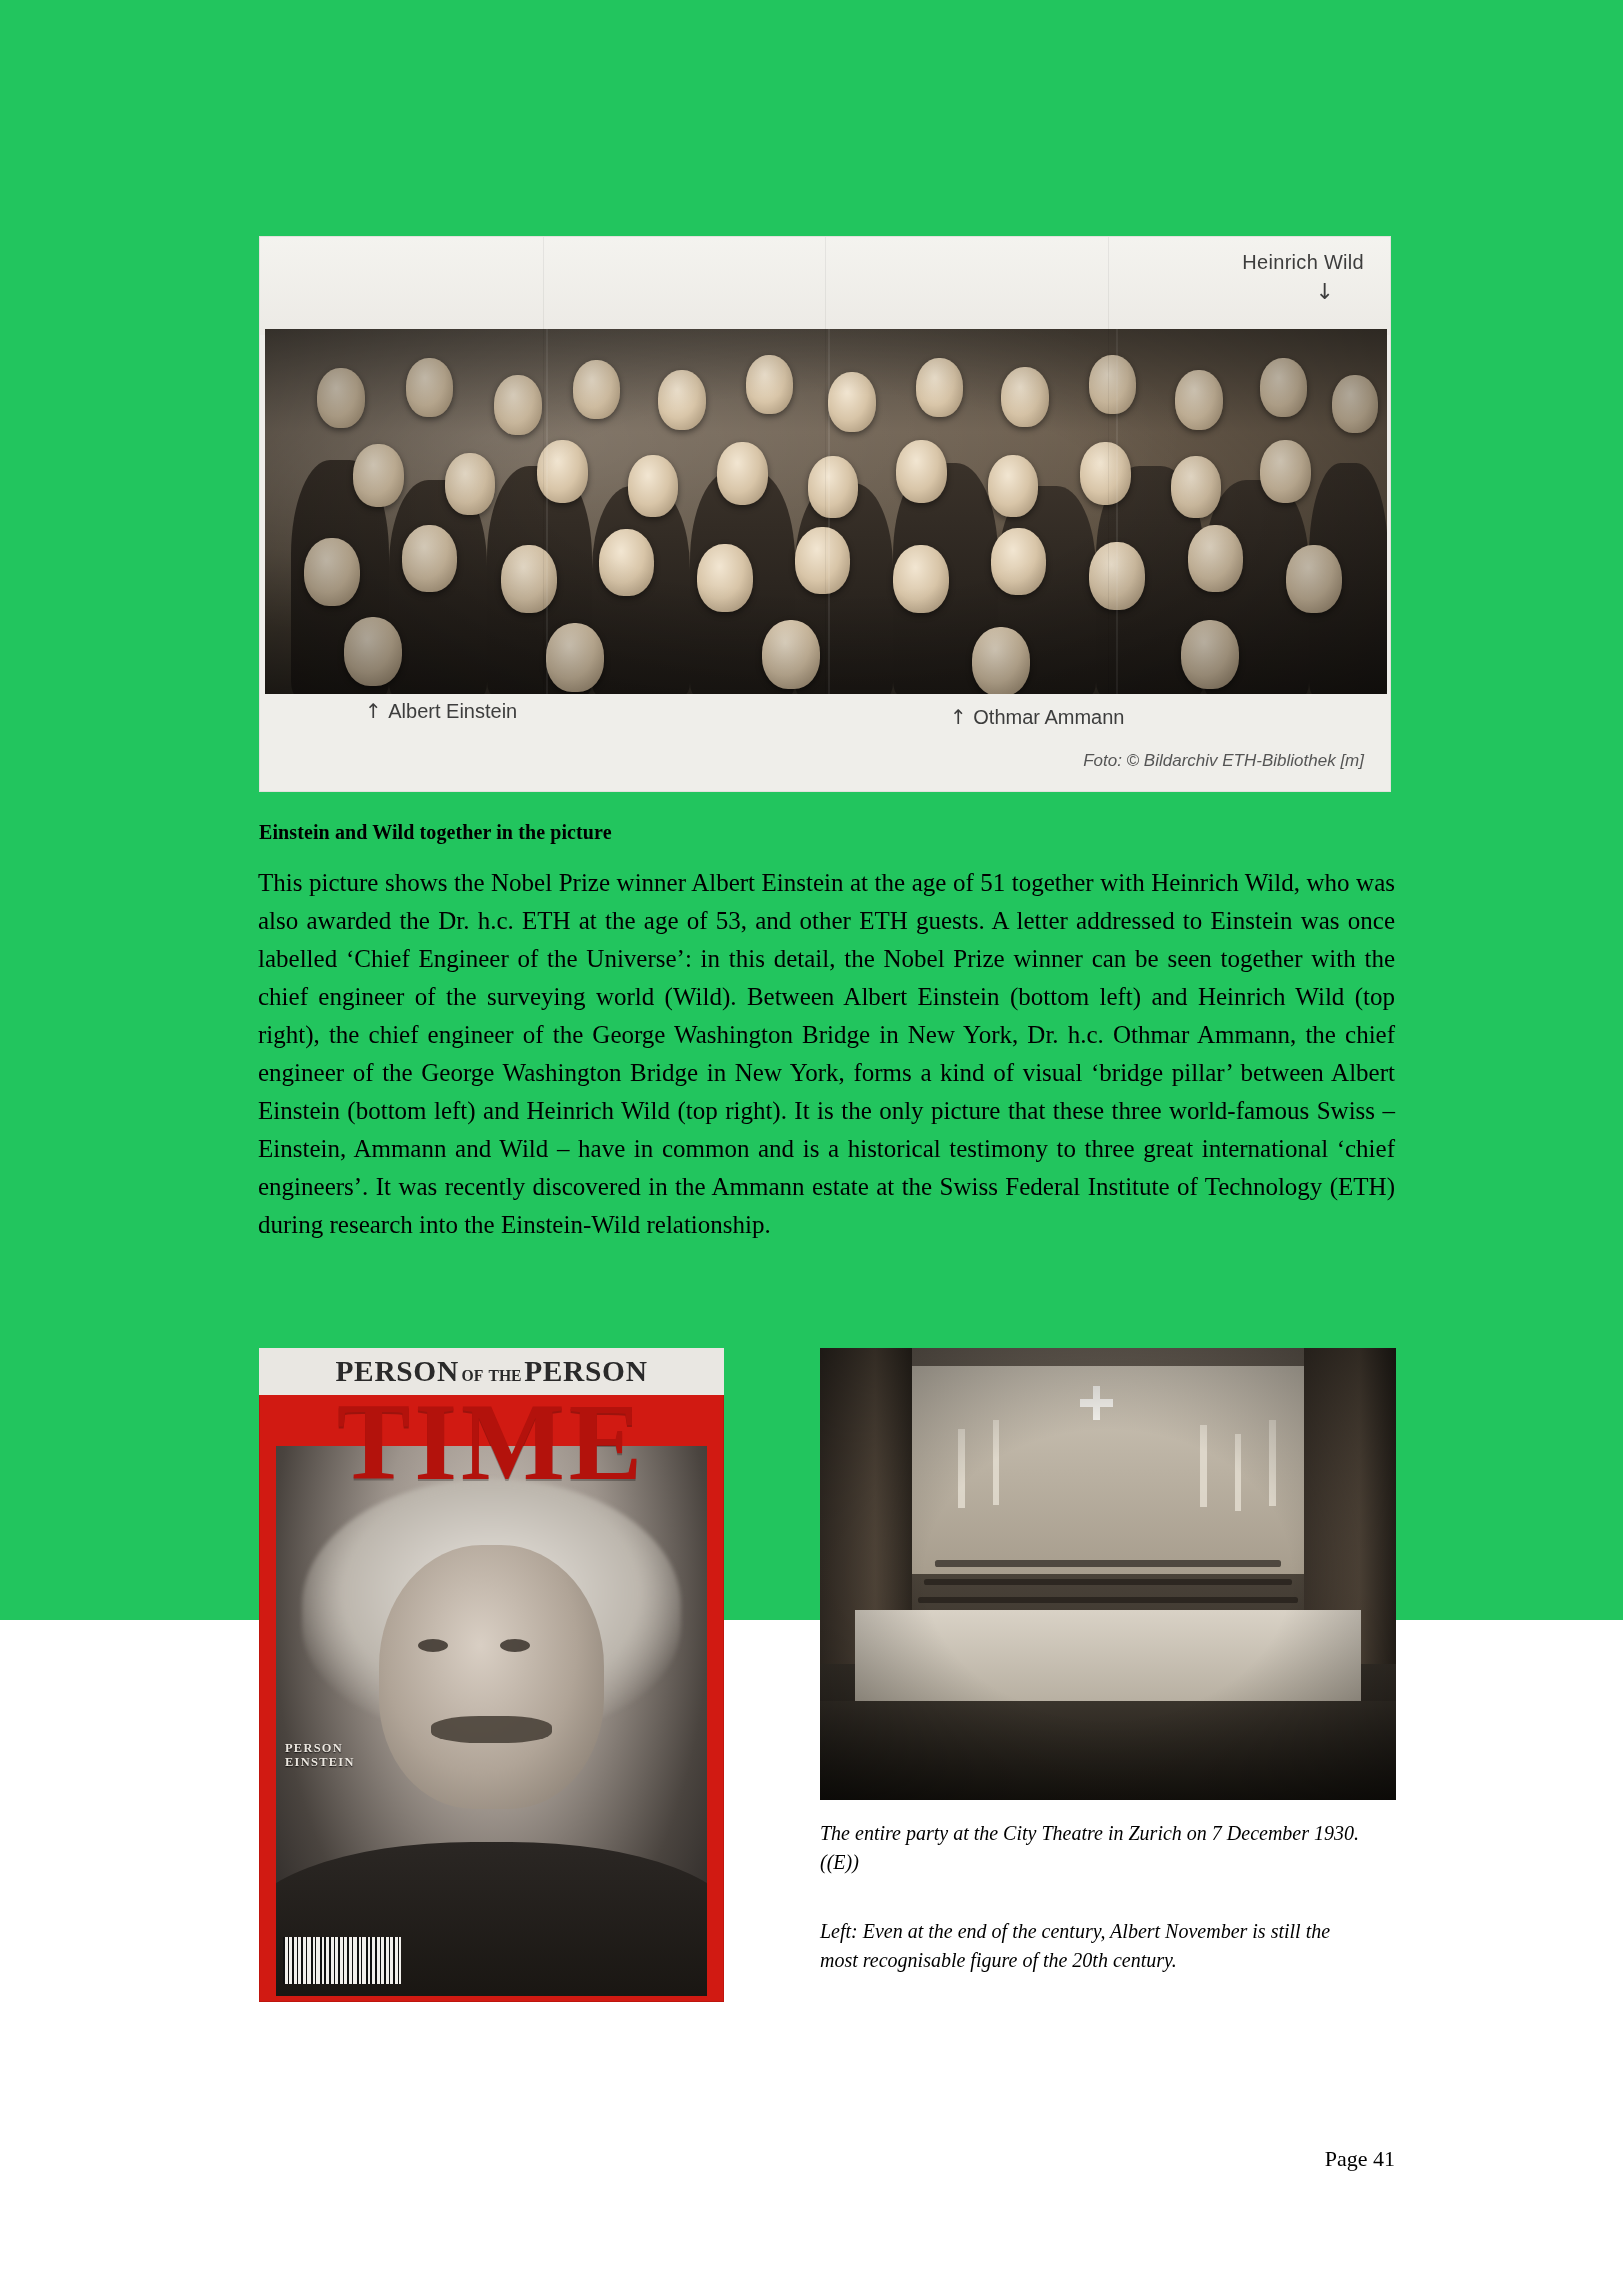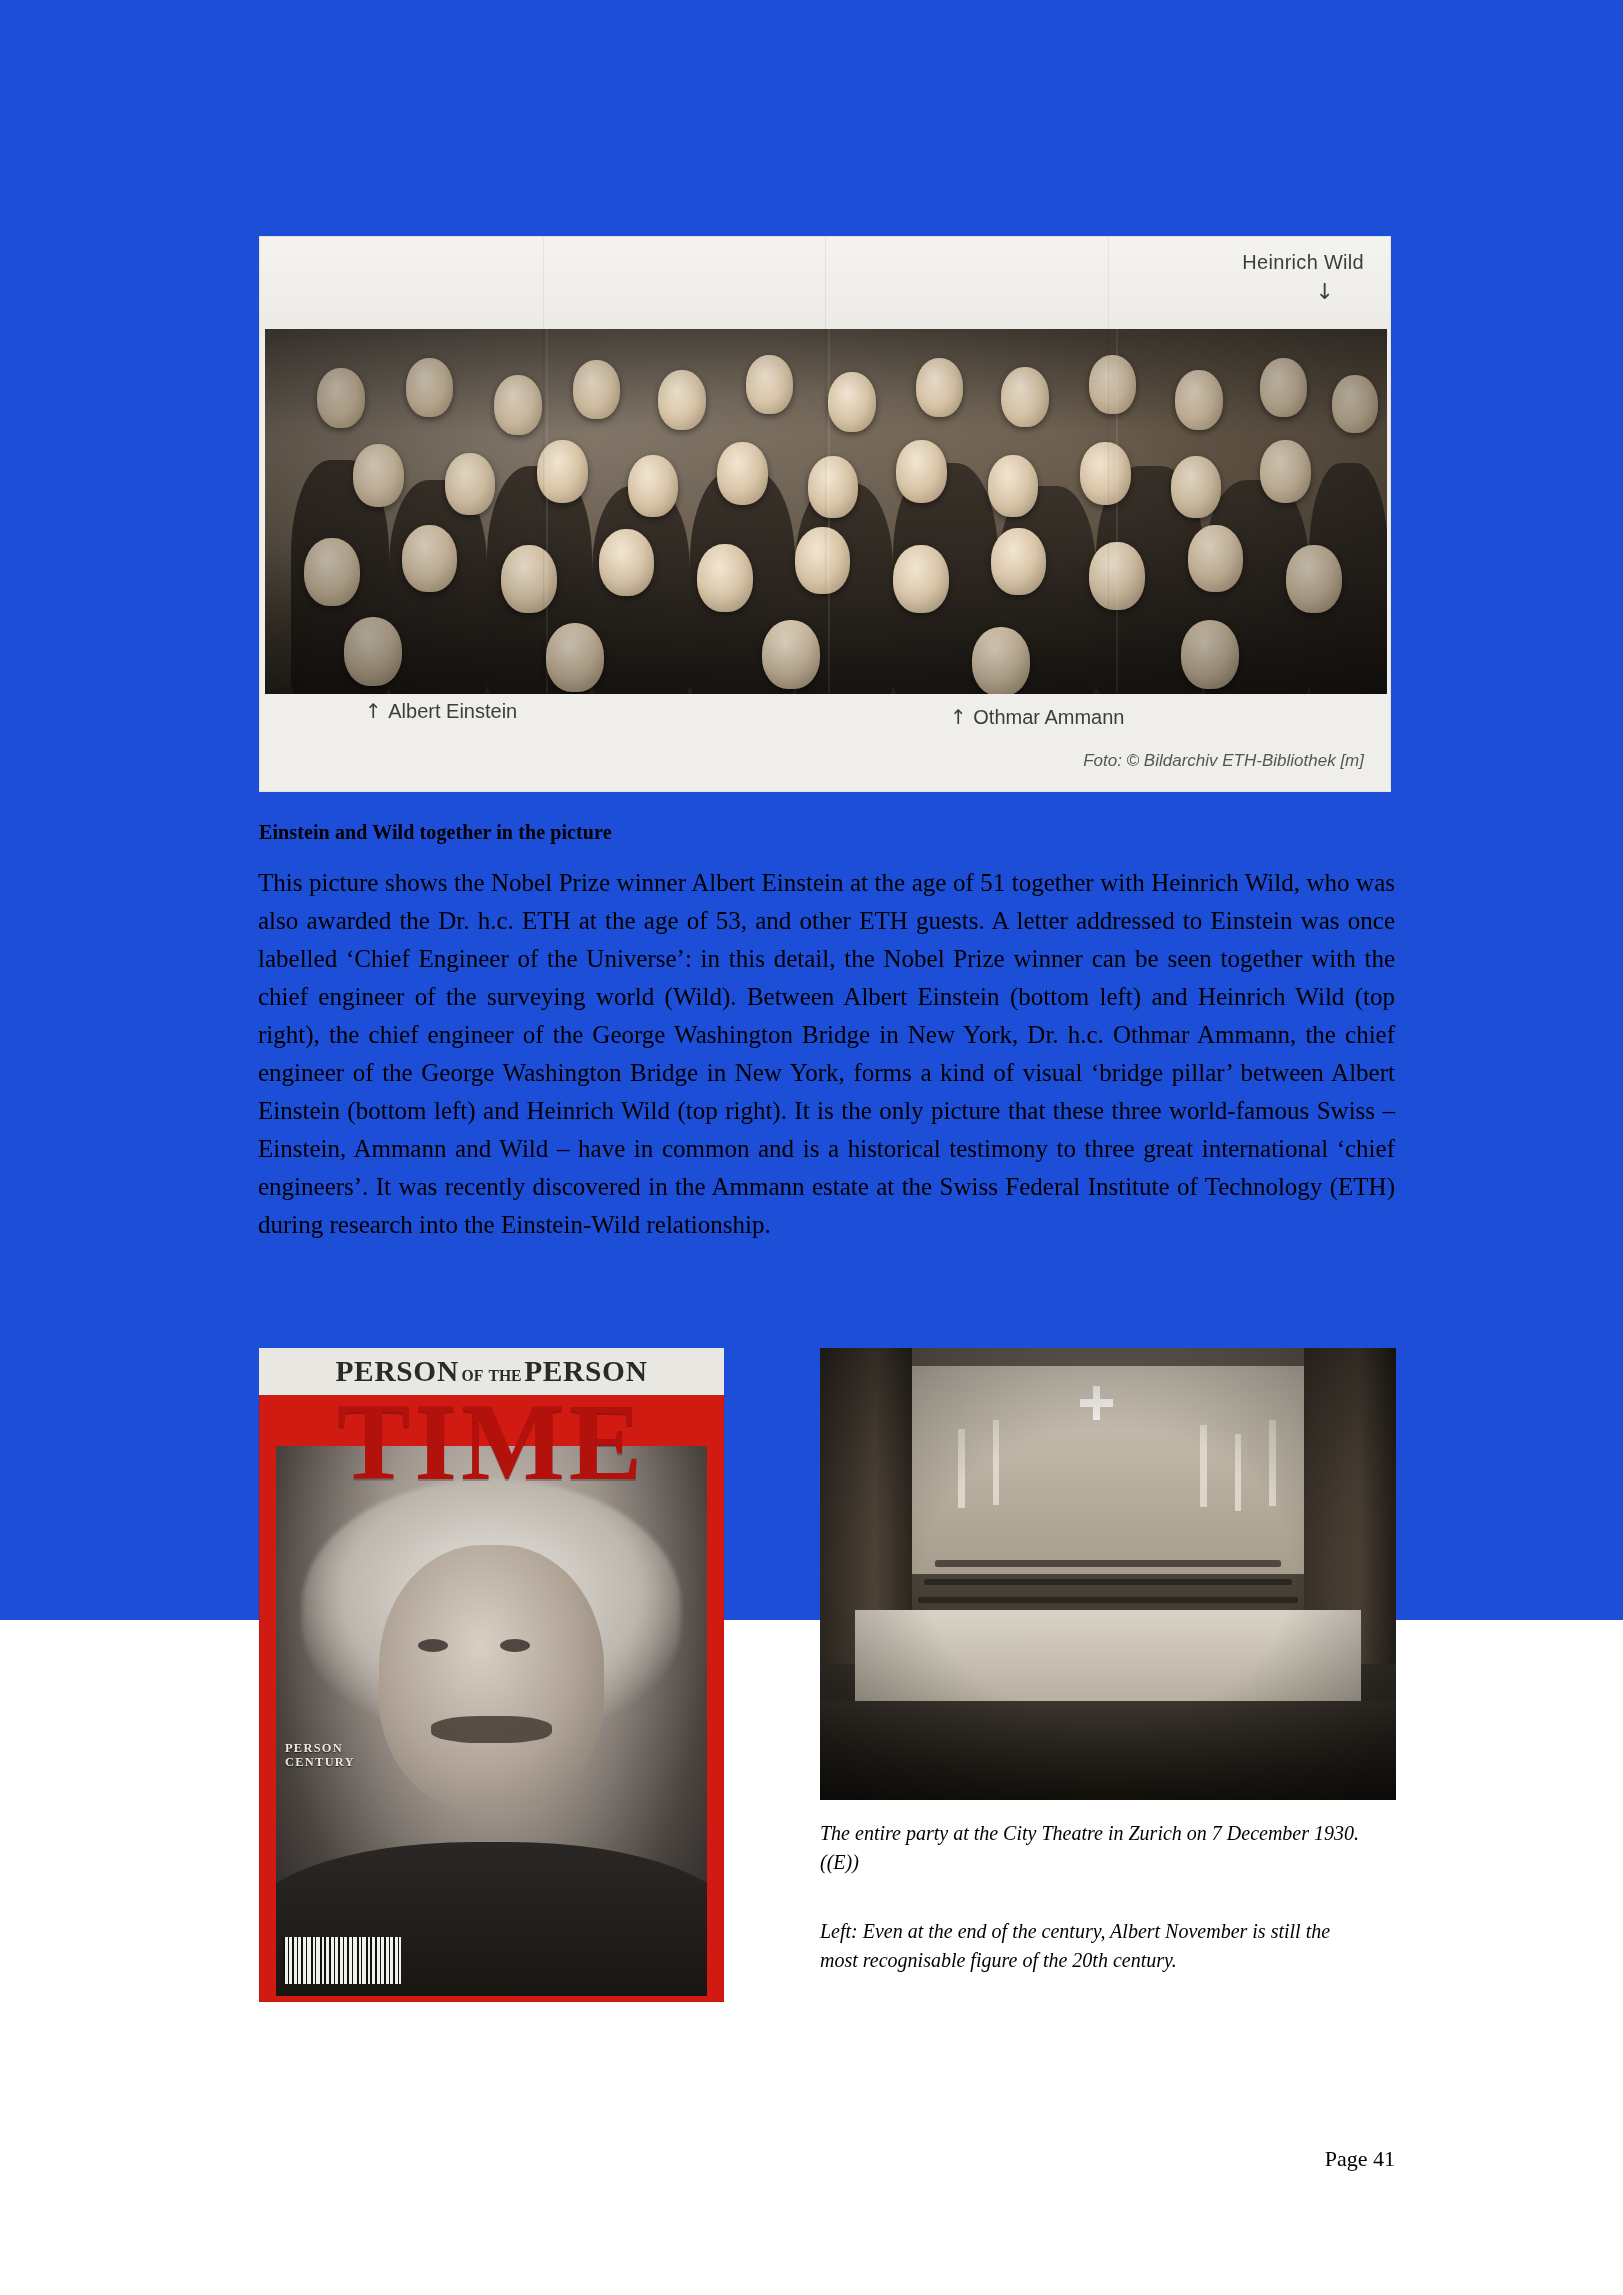--- a/index.html
+++ b/index.html
@@ -14,21 +14,21 @@
     color: #000000;
     position: relative;
     overflow: hidden;
   }
 
   .page {
     position: absolute;
     left: 0; top: 0;
     width: 1623px;
     height: 1620px;
-    background: #1d4ed8;
+    background: #22c55e;
   }
 
   
   .photo-top {
     position: absolute;
     left: 259px;
     top: 236px;
     width: 1132px;
     height: 556px;
     background: #efeeea;
@@ -478,21 +478,21 @@
     <div class="top-strip">
       <div class="potc">
         <span>PERSON</span><span class="small">OF</span><span class="small">THE</span><span>PERSON</span>
       </div>
     </div>
 
     <div class="masthead">TIME</div>
 
     <div class="name-block">
       <div>PERSON</div>
-      <div>CENTURY</div>
+      <div>EINSTEIN</div>
     </div>
 
     <div class="barcode"></div>
   </div>
 
   <div class="theatre">
     <div class="backwall"></div>
     <div class="swisscross"></div>
     <div class="curtain-l"></div>
     <div class="curtain-r"></div>

